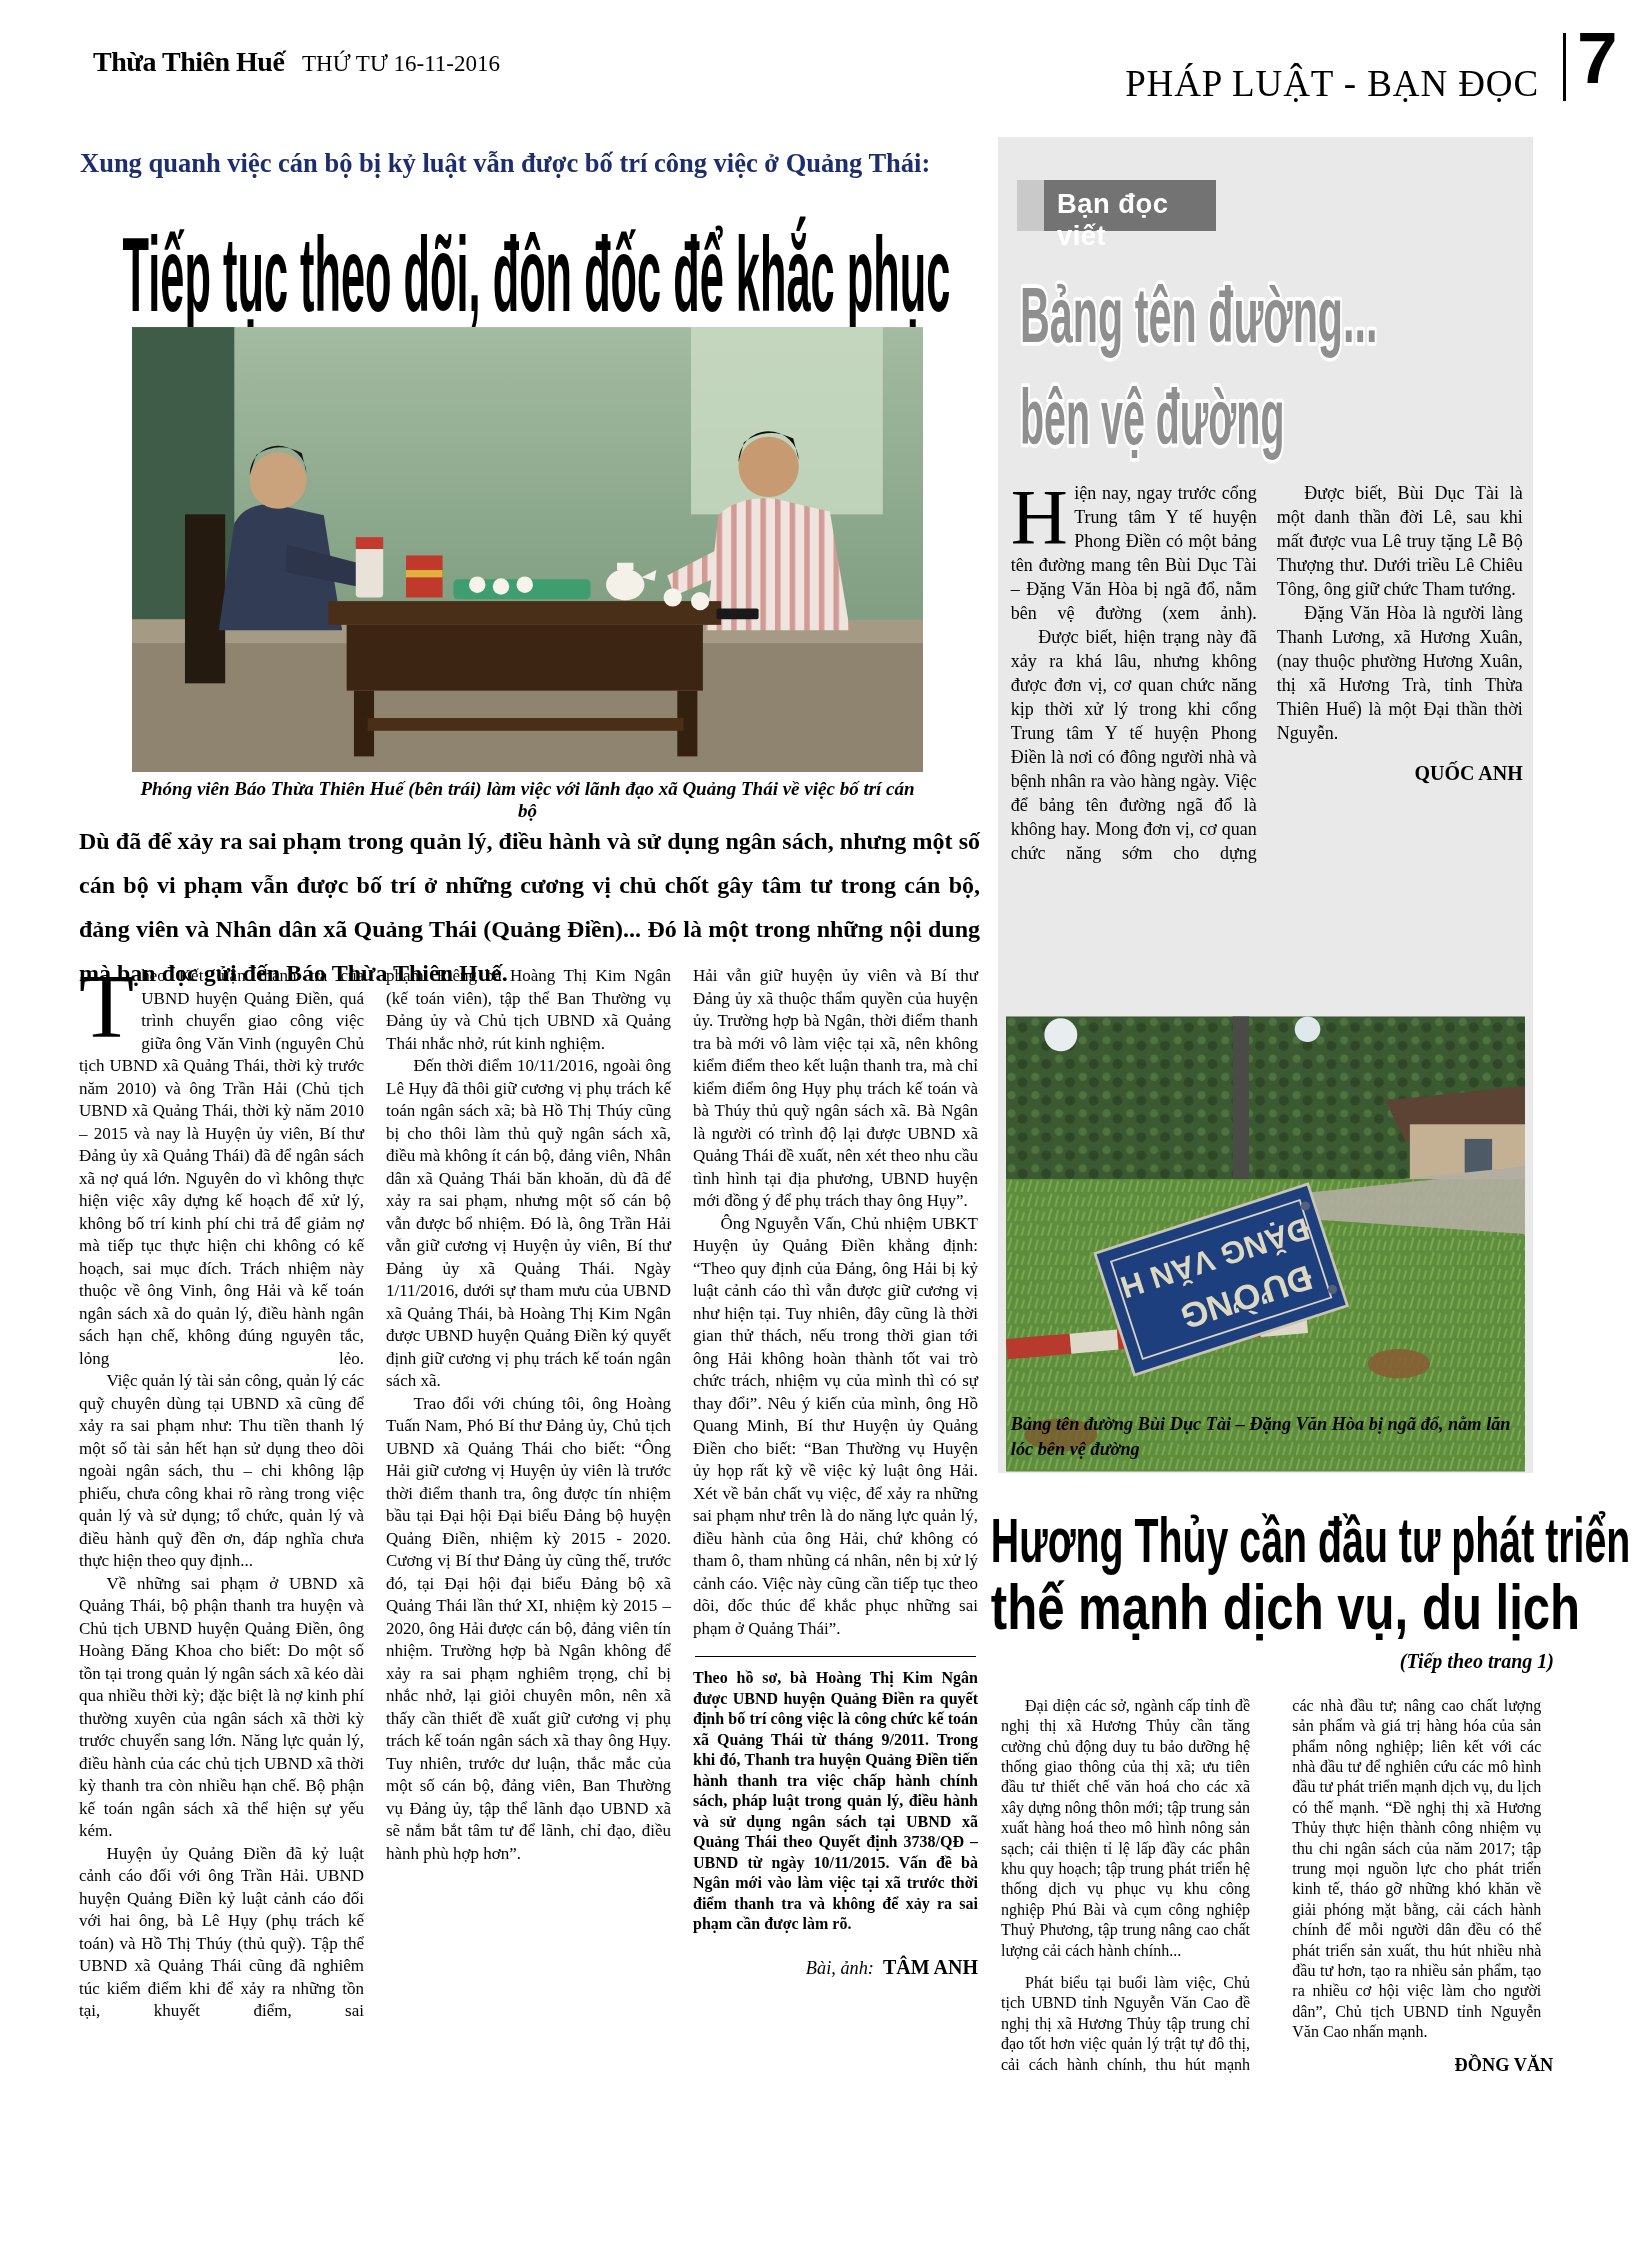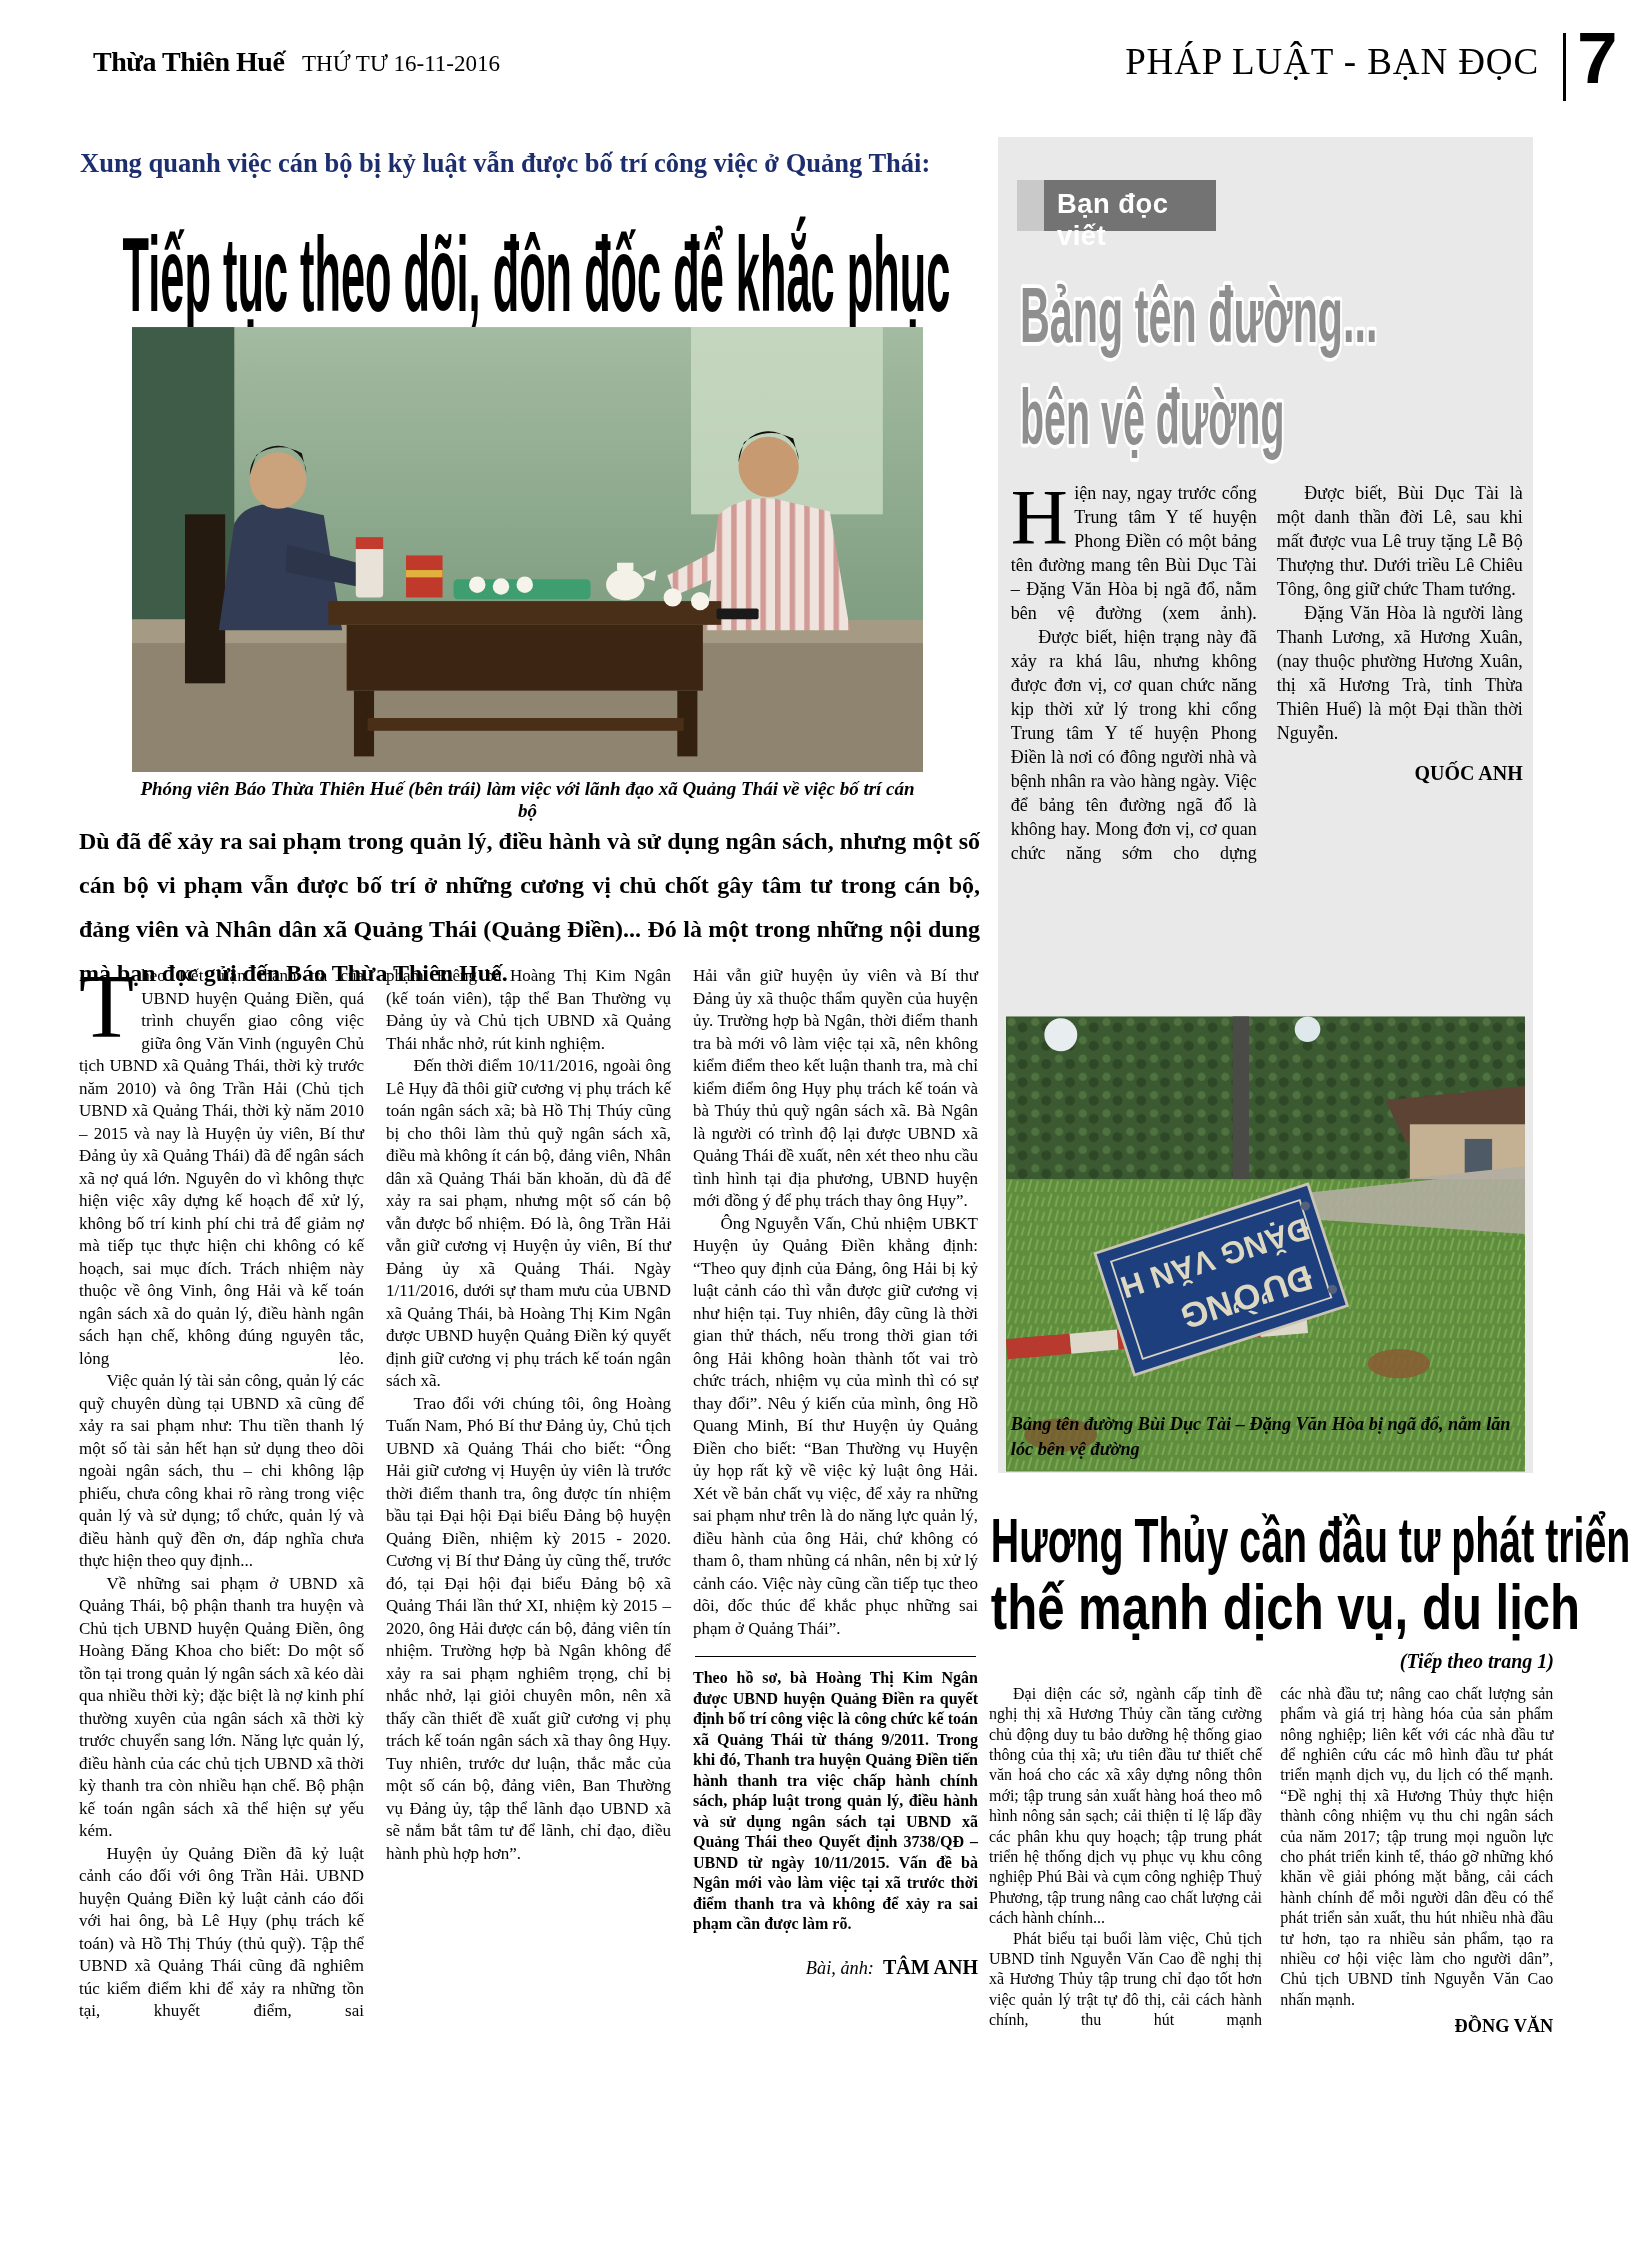--- a/index.html
+++ b/index.html
@@ -3,21 +3,21 @@
 <meta charset="utf-8">
 <style>
   html,body{margin:0;padding:0;background:#fff;}
   .page{position:relative;width:1647px;height:2267px;background:#ffffff;
         font-family:"Liberation Serif",serif;color:#000;overflow:hidden;}
   .abs{position:absolute;}
 
   
   .masthead{left:93px;top:46px;font-size:28px;font-weight:bold;letter-spacing:-0.5px;}
   .issue-date{left:302px;top:51px;font-size:23px;}
-  .section-title{right:108px;top:40px;font-size:37px;letter-spacing:0.9px;}
+  .section-title{right:108px;top:62px;font-size:37px;letter-spacing:0.9px;}
   .page-bar{left:1563px;top:33px;width:2.7px;height:68px;background:#000;}
   .page-number{left:1577px;top:16.4px;font-size:73px;font-family:"Liberation Sans",sans-serif;font-weight:600;}
 
   
   .kicker{left:80px;top:148px;width:903px;text-align:left;font-size:26.5px;font-weight:bold;color:#1d2e6e;}
   .headline-svg{left:78px;top:181px;}
   .headline-svg text{font-family:"Liberation Sans",sans-serif;font-weight:bold;fill:#000;}
   .photo1{left:132px;top:327px;width:791px;height:445px;}
   .caption1{left:132px;top:778px;width:791px;text-align:center;font-size:19px;font-weight:bold;font-style:italic;}
   .lead{left:79px;top:819px;width:901px;font-size:24px;font-weight:bold;line-height:44px;text-align:justify;font-family:Liberation Serif, serif;}
@@ -50,21 +50,21 @@
   .photo2{position:absolute;left:8.2px;top:811px;width:519px;height:592px;}
   .caption2{position:absolute;left:12.8px;top:1275px;width:501px;font-size:18.3px;font-weight:bold;
        font-style:italic;line-height:25px;}
 
   
   .bottom{left:989px;top:1503px;width:656px;}
   .bottom-headline-svg text{font-family:"Liberation Sans",sans-serif;font-weight:bold;fill:#000;}
   .tiep{width:565px;text-align:right;font-size:20px;font-weight:bold;font-style:italic;margin:3.7px 0 11px 0;}
   .bottom-cols{display:flex;gap:18.3px;width:565px;}
   .btcol{width:273px;font-size:16px;line-height:20.4px;text-align:justify;}
-  .btcol p{margin:0;}
+  .btcol p{margin:12px;}
   .bt-ind{text-indent:24px;}
   .bottom-byline{text-align:right;font-weight:bold;font-size:18.3px;margin-top:5.5px;}
 </style>
 </head>
 <body>
 
 <div class="page">
 
   <div class="abs masthead">Thừa Thiên Huế</div>
   <div class="abs issue-date">THỨ TƯ 16-11-2016</div>

